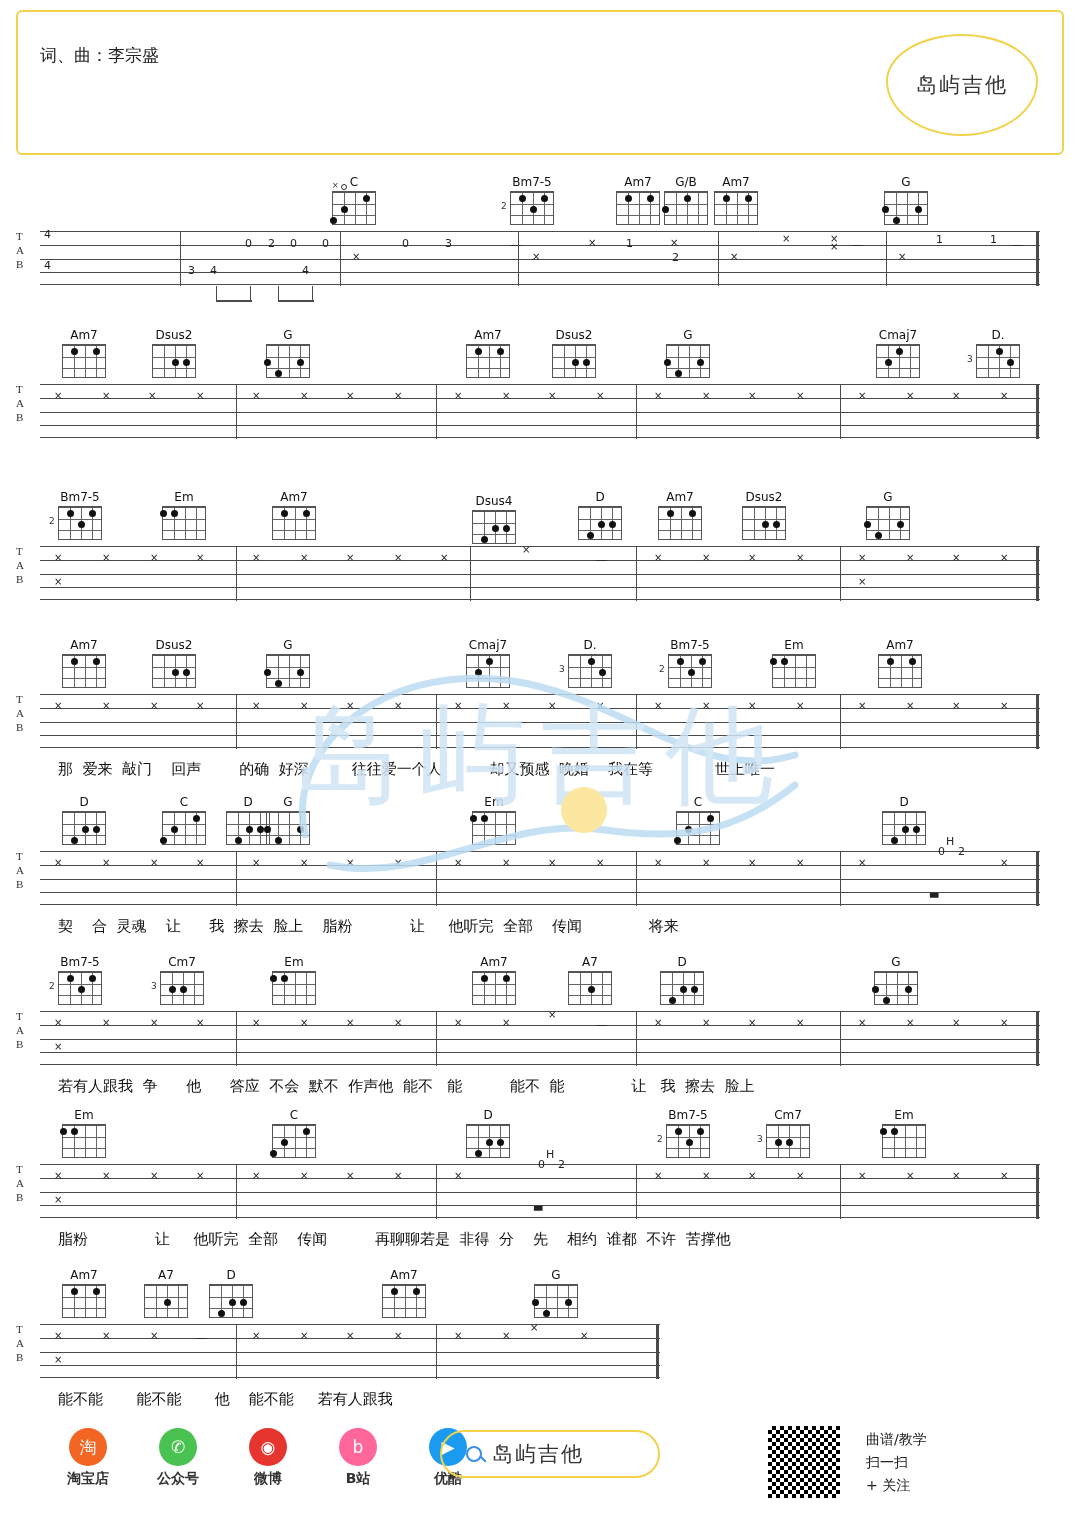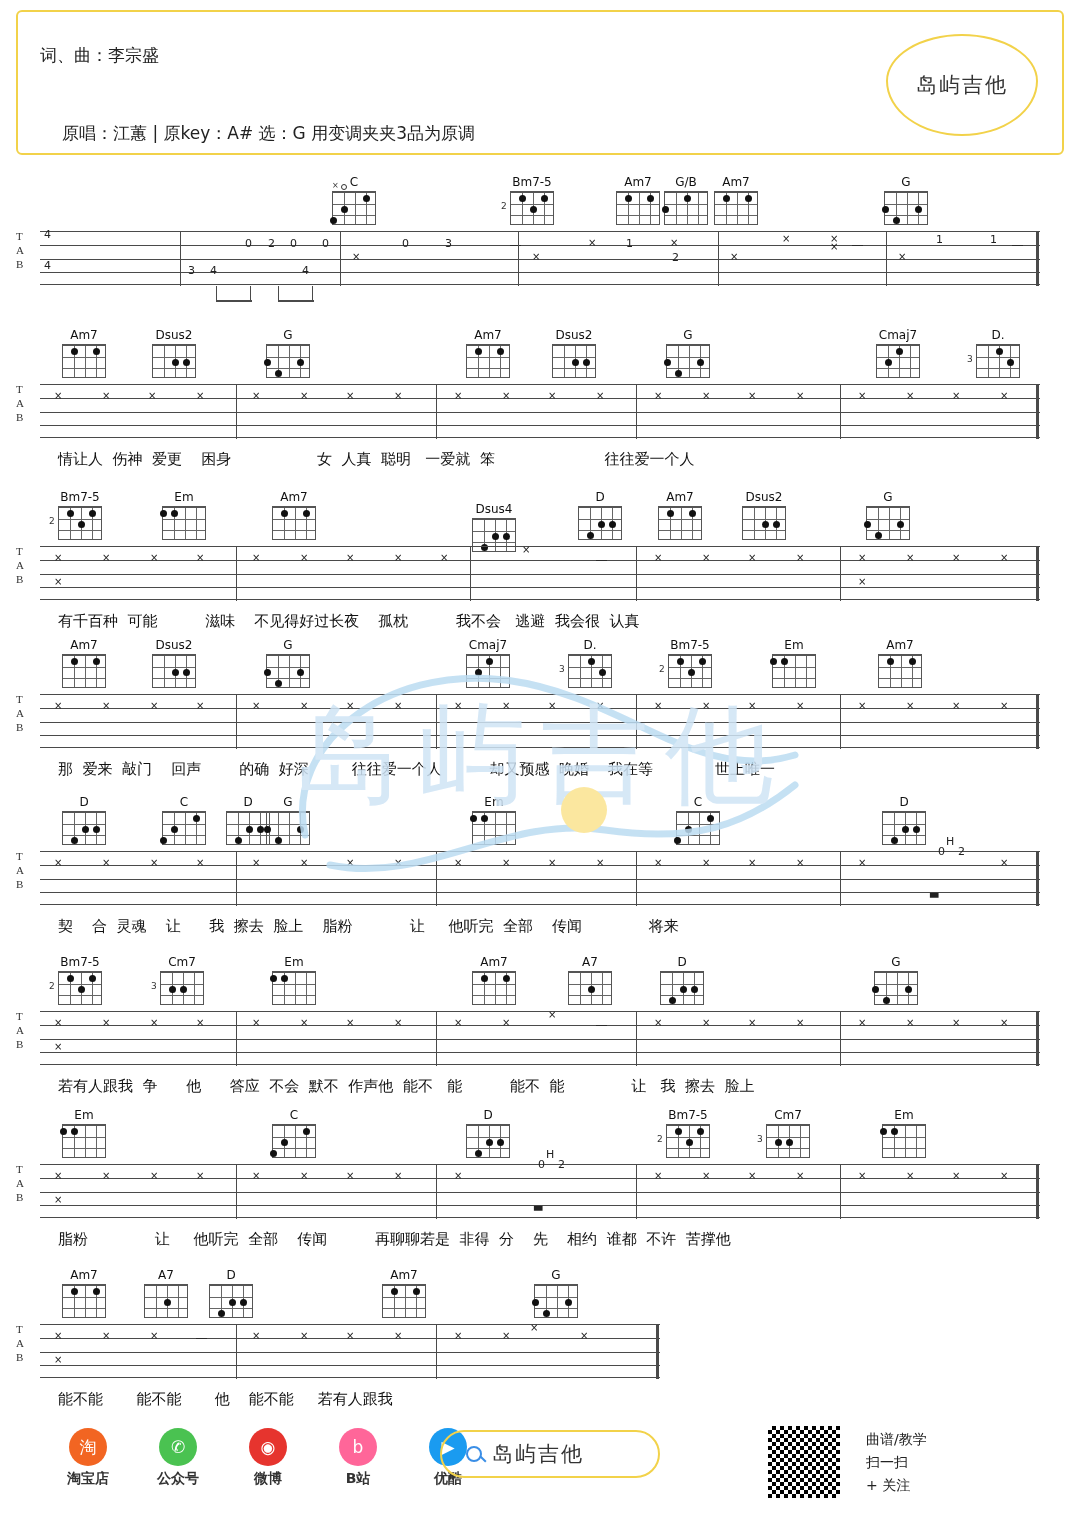--- a/index.html
+++ b/index.html
@@ -213,21 +213,20 @@
     font-family: "DejaVu Sans", sans-serif;
   }
 </style>
 </head>
 <body>
 
 <div class="header">
   <div class="title-row">
     <div class="credit">词、曲：李宗盛</div>
   </div>
-  <div class="subtitle">原唱：江蕙 | 原key：A# 选：G 用变调夹夹3品为原调</div>
   <div class="logo-badge">
     <span>岛屿吉他</span>
   </div>
 </div>
 
 <div class="watermark">
   <svg width="560" height="250" viewBox="0 0 560 250">
     <path d="M30 200 C 10 110, 110 30, 230 45 C 350 60, 420 150, 520 120" fill="none" stroke="#bcdcf2" stroke-width="7" stroke-linecap="round"></path>
     <path d="M55 230 C 150 250, 230 180, 330 195 C 420 208, 470 190, 520 150" fill="none" stroke="#bcdcf2" stroke-width="7" stroke-linecap="round"></path>
   </svg>
@@ -409,21 +408,20 @@
       <span class="xm" style="left:662px; top:6px">×</span>
     <span class="xm" style="left:708px; top:6px">×</span>
       <span class="xm" style="left:756px; top:6px">×</span>
     <div class="barline" style="left:800px"></div>
     <span class="xm" style="left:818px; top:6px">×</span>
       <span class="xm" style="left:866px; top:6px">×</span>
     <span class="xm" style="left:912px; top:6px">×</span>
       <span class="xm" style="left:960px; top:6px">×</span>
     <div class="endline" style="left:996px"></div>
   </div>
-  <div class="lyrics" style="left:18px; top:122px;">情让人  伤神  爱更    困身                  女  人真  聪明   一爱就  笨                       往往爱一个人</div>
 </div>
 
 <div class="system" style="left:40px; top:490px; width:1000px; height:140px;">
   <div class="chord" style="left:14px; top:0;">
     <div class="cname">Bm7-5</div>
     <div class="grid">
         <span class="fretnum">2</span>
         <span class="dot" style="left:8px; top:2px"></span>
         <span class="dot" style="left:19px; top:13px"></span>
         <span class="dot" style="left:30px; top:2px"></span>
@@ -436,21 +434,21 @@
         <span class="dot" style="left:8px; top:2px"></span>
       </div>
   </div>
   <div class="chord" style="left:228px; top:0;">
     <div class="cname">Am7</div>
     <div class="grid">
         <span class="dot" style="left:8px; top:2px"></span>
         <span class="dot" style="left:30px; top:2px"></span>
       </div>
   </div>
-  <div class="chord" style="left:428px; top:12px;">
+  <div class="chord" style="left:428px; top:4px;">
     <div class="cname">Dsus4</div>
     <div class="grid">
         <span class="dot" style="left:19px; top:13px"></span>
         <span class="dot" style="left:30px; top:13px"></span>
         <span class="dot" style="left:8px; top:24px"></span>
       </div>
   </div>
   <div class="chord" style="left:534px; top:0;">
     <div class="cname">D</div>
     <div class="grid">
@@ -503,21 +501,20 @@
     <span class="xm" style="left:708px; top:6px">×</span>
       <span class="xm" style="left:756px; top:6px">×</span>
     <div class="barline" style="left:800px"></div>
     <span class="xm" style="left:818px; top:6px">×</span>
       <span class="xm" style="left:818px; top:30px">×</span>
     <span class="xm" style="left:866px; top:6px">×</span>
       <span class="xm" style="left:912px; top:6px">×</span>
     <span class="xm" style="left:960px; top:6px">×</span>
     <div class="endline" style="left:996px"></div>
   </div>
-  <div class="lyrics" style="left:18px; top:122px;">有千百种  可能          滋味    不见得好过长夜    孤枕          我不会   逃避  我会很  认真</div>
 </div>
 
 <div class="system" style="left:40px; top:638px; width:1000px; height:140px;">
   <div class="chord" style="left:18px; top:0;">
     <div class="cname">Am7</div>
     <div class="grid">
         <span class="dot" style="left:8px; top:2px"></span>
         <span class="dot" style="left:30px; top:2px"></span>
       </div>
   </div>

